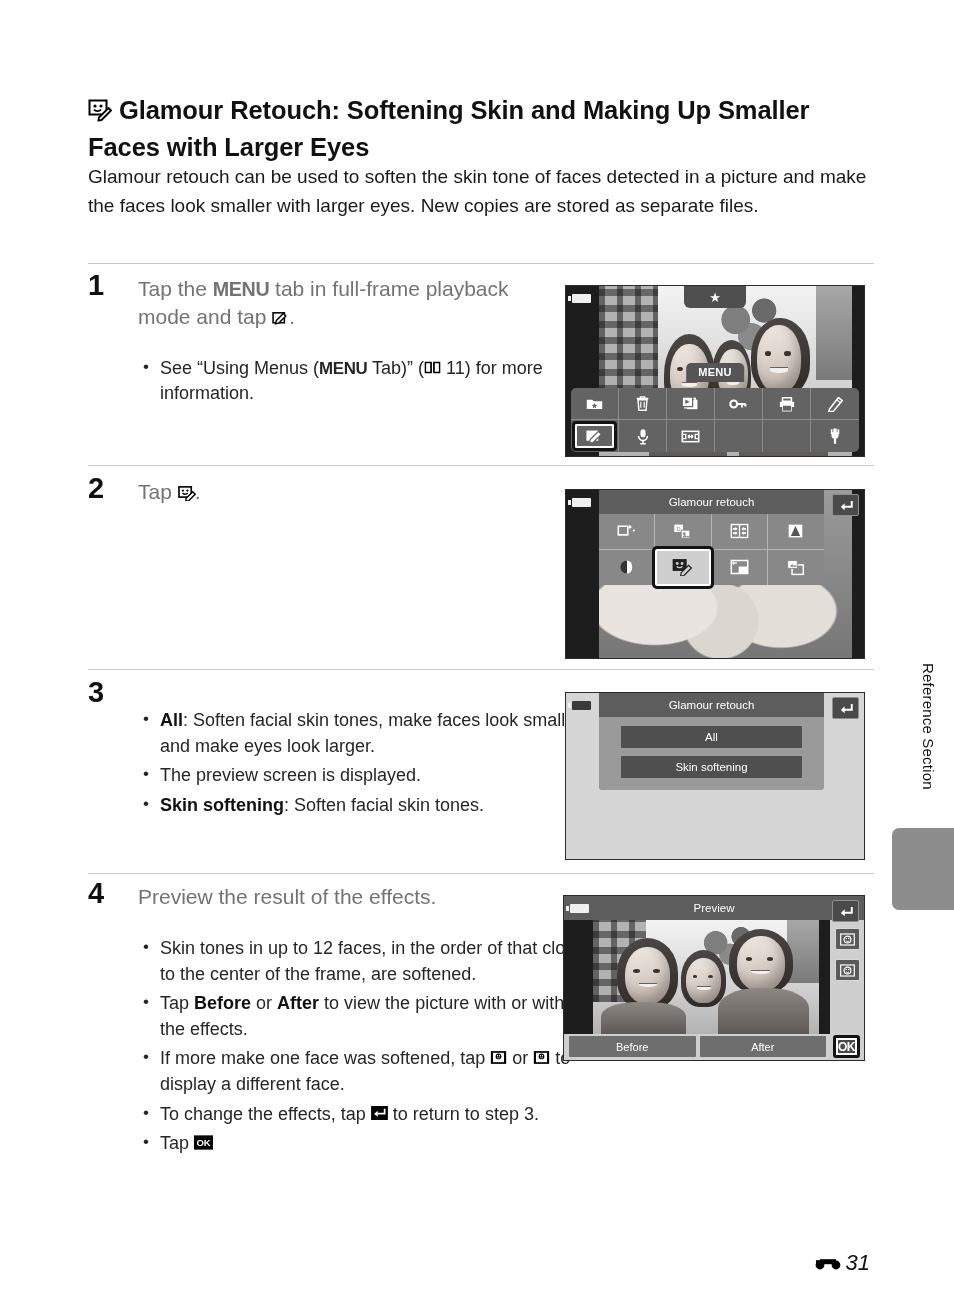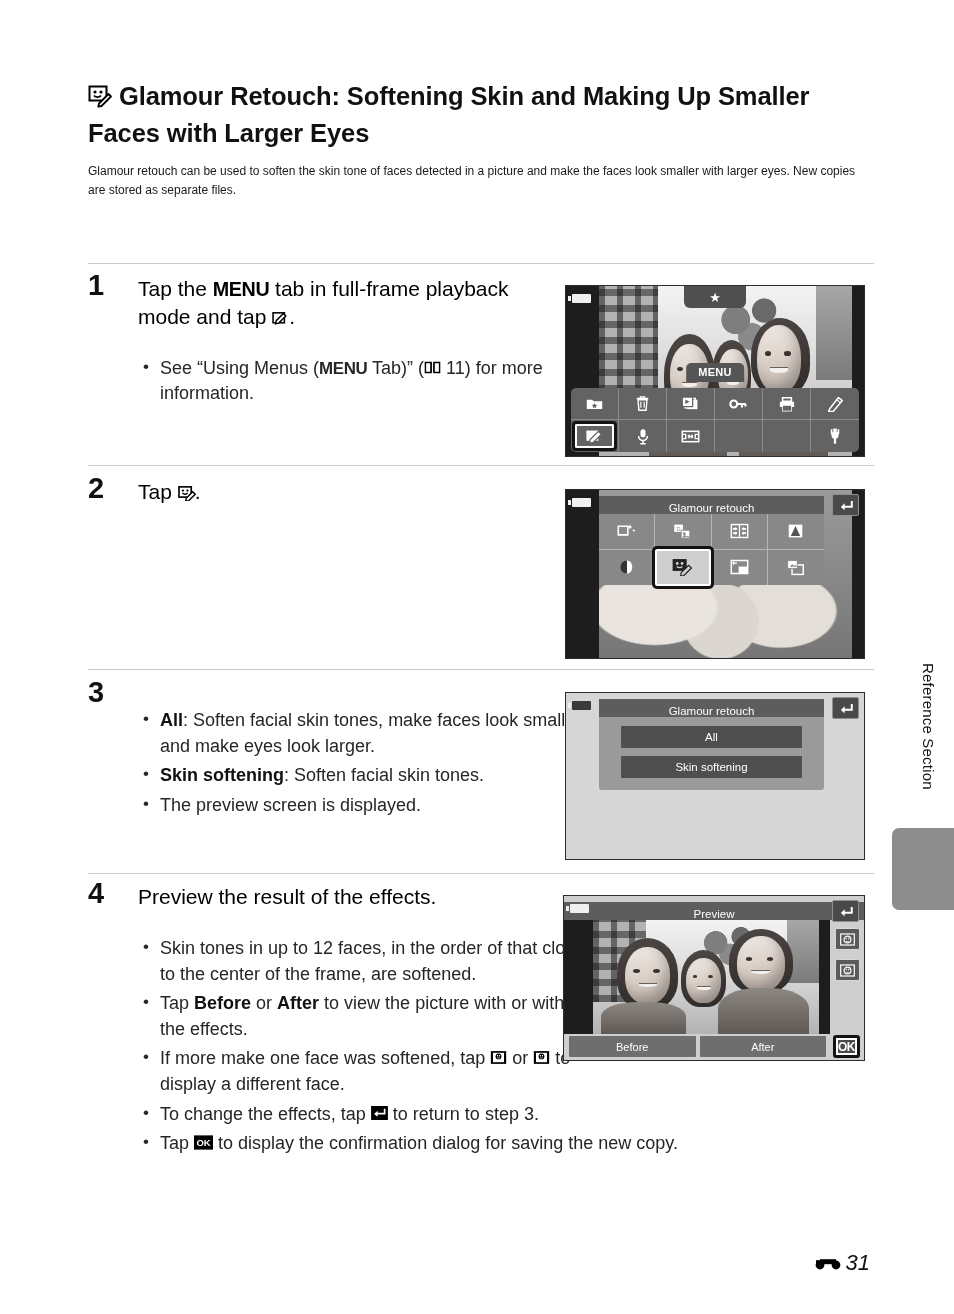--- a/index.html
+++ b/index.html
@@ -13,34 +13,34 @@
   .page { position: relative; width: 954px; height: 1314px; }
 
   
   .run-head {
     position: absolute; top: 28px; right: 86px;
     font-size: 19.5px; color: #1a1a1a; letter-spacing: .1px;
   }
 
   
   .title-wrap {
-    position: absolute; left: 88px; top: 80px; width: 784px;
+    position: absolute; left: 88px; top: 94px; width: 784px;
   }
   .title {
     font-size: 25.5px; font-weight: bold; line-height: 1.33;
     letter-spacing: -.1px;
   }
   .title .ttl-icon {
     display: inline-block; vertical-align: -3px; margin-right: 7px;
   }
 
   
   .intro {
     position: absolute; left: 88px; top: 162px; width: 786px;
-    font-size: 12px; line-height: 1.55; color: #1a1a1a;
+    font-size: 19px; line-height: 1.55; color: #1a1a1a;
   }
 
   
   .rule { position: absolute; left: 88px; width: 786px; height: 1px; background: #c9c9c9; }
   .r1 { top: 263px; }
   .r2 { top: 465px; }
   .r3 { top: 669px; }
   .r4 { top: 873px; }
 
   
@@ -49,21 +49,21 @@
   .s2 { top: 478px; }
   .s3 { top: 682px; }
   .s4 { top: 883px; }
 
   .step-num {
     position: absolute; left: 0; top: -4px;
     font-size: 29px; font-weight: bold; line-height: 1;
   }
   .step-body { margin-left: 50px; }
   .step-head {
-    font-size: 21px; line-height: 1.30; color: #000000;
+    font-size: 21px; line-height: 1.30; color: #737373;
   }
   .step-head b { font-weight: bold; }
   .bullets { margin-top: 26px; }
   .bul {
     position: relative; padding-left: 22px;
     font-size: 18px; line-height: 1.42; color: #262626;
     margin-bottom: 4px;
   }
   .bul::before {
     content: "•"; position: absolute; left: 5px; top: -1px;
@@ -149,21 +149,21 @@
   .batt {
     position: absolute; left: 6px; top: 8px;
     width: 19px; height: 9px; background: #efefef;
     border-radius: 1px;
   }
   .batt::after {
     content: ""; position: absolute; left: -4px; top: 2px;
     width: 3px; height: 5px; background: #efefef;
   }
   .topbar {
-    position: absolute; left: 0; right: 0; top: 6px; height: 18px;
+    position: absolute; left: 0; right: 0; top: 0; height: 24px;
     background: #5d5d5d; color: #fff;
     font-size: 11.5px; text-align: center; line-height: 24px;
   }
   .topbar.inset { left: 33px; right: 40px; }
 
   .backbtn {
     position: absolute; right: 5px; top: 4px;
     width: 27px; height: 22px; background: #4a4a4a;
     border: 1px solid #8e8e8e; border-radius: 2px;
     display: flex; align-items: center; justify-content: center;
@@ -546,24 +546,24 @@
   </div>
 
   <div class="step s3">
     <div class="step-num">3</div>
     <div class="step-body">
       <div class="bullets">
         <div class="bul w4">
           <b>All</b><span>: Soften facial skin tones, make faces look smaller, and make eyes look larger.</span>
         </div>
         <div class="bul w4">
+          <span>The preview screen is displayed.</span>
+        </div>
+        <div class="bul w4">
           <b>Skin softening</b><span>: Soften facial skin tones.</span>
-        </div>
-        <div class="bul w4">
-          <span>The preview screen is displayed.</span>
         </div>
       </div>
     </div>
   </div>
 
   <div class="screen sc3" style="background:#d6d6d6">
     <div class="batt" style="background:#3a3a3a"></div>
     <div class="topbar inset">Glamour retouch</div>
     <div class="backbtn">
       <svg width="16" height="13" viewBox="0 0 18 14">
@@ -611,21 +611,21 @@
                 <rect x="0" y="0" width="18" height="15" fill="#000"></rect>
                 <path d="M14.5 3v5.2H5" fill="none" stroke="#fff" stroke-width="1.8"></path>
                 <path d="M7 5.2L3.2 8.6 7 11.6z" fill="#fff"></path>
               </svg></span><span> to return to step 3.</span>
         </div>
 
         <div class="bul wfull">
           <span>Tap </span><span class="gly" style="width:19px"><svg width="19" height="15" viewBox="0 0 20 15">
                 <rect x="0" y="0" width="20" height="15" fill="#000"></rect>
                 <text x="10" y="11.6" font-size="10" font-weight="bold" font-family="Liberation Sans" fill="#fff" text-anchor="middle">OK</text>
-              </svg></span><span> to display the confirmation dialog for saving the new copy.</span>
+              </svg></span>
         </div>
       </div>
     </div>
   </div>
 
   <div class="screen sc4" style="background:#cfcfcf">
     <div class="topbar">Preview</div>
     <div class="batt"></div>
     <div class="backbtn">
       <svg width="16" height="13" viewBox="0 0 18 14">

